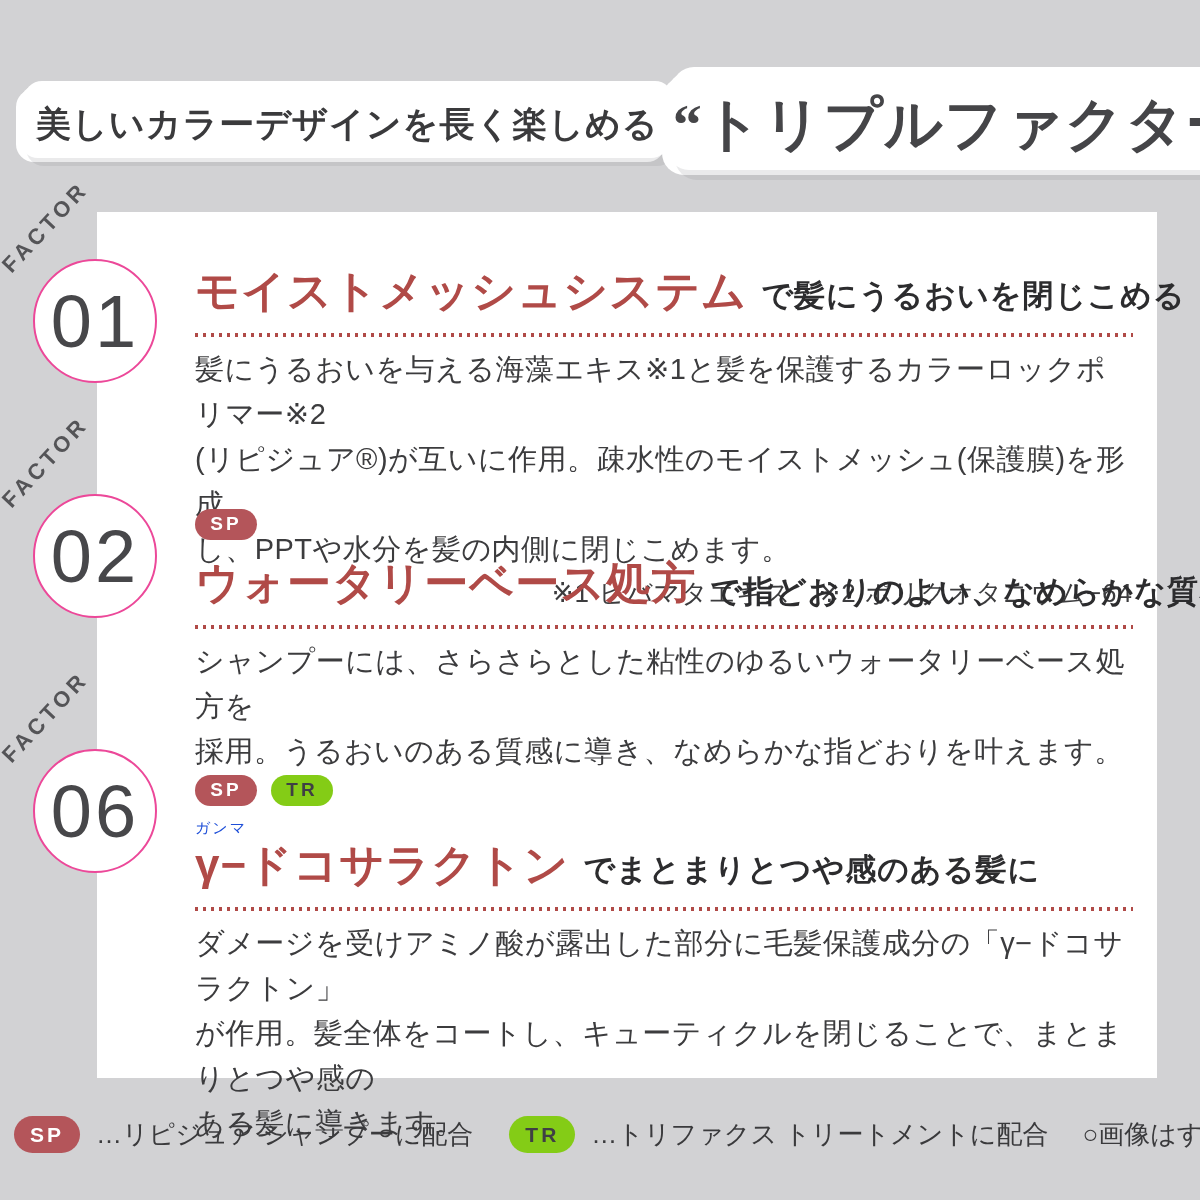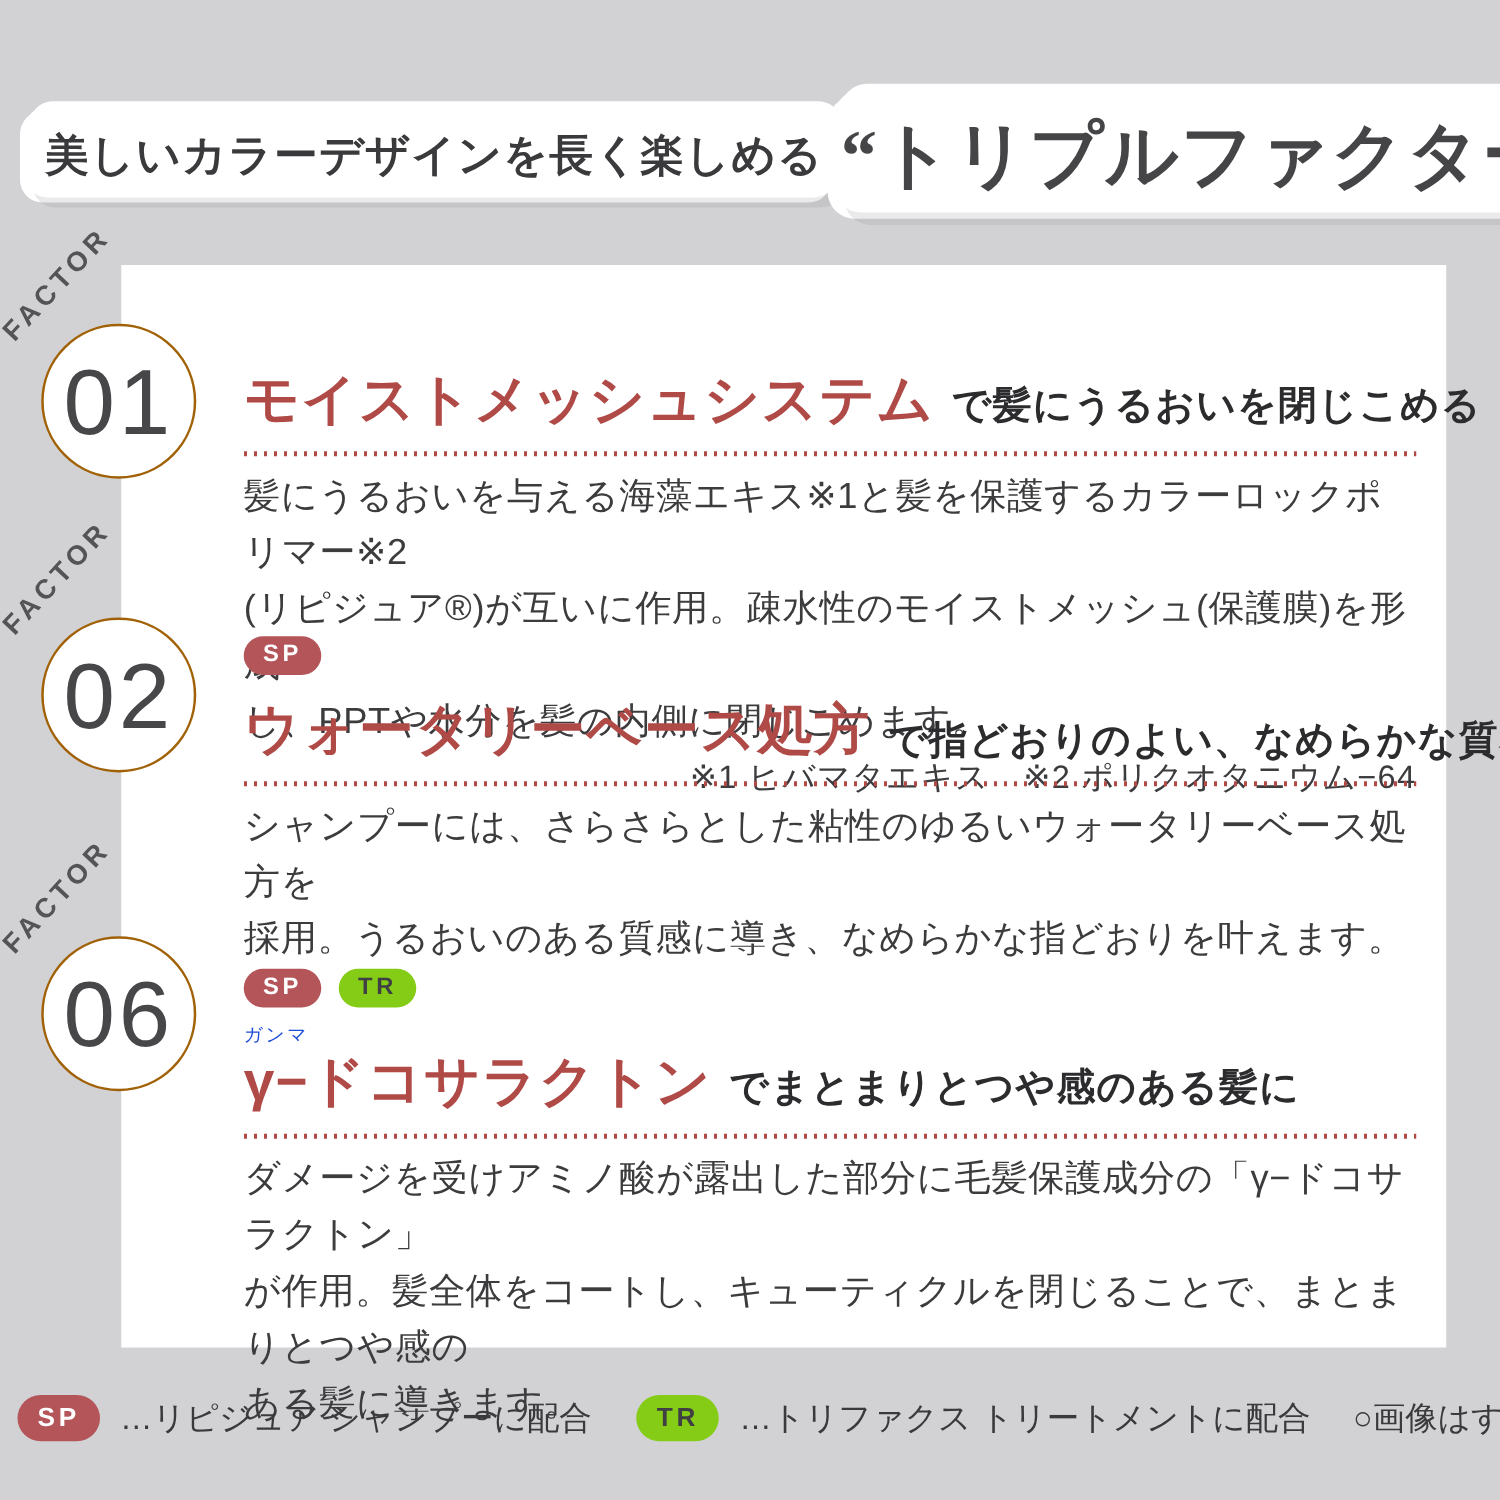--- a/index.html
+++ b/index.html
@@ -29,21 +29,21 @@
     box-shadow:8px 10px 0 rgba(140,140,143,0.18), -5px 5px 0 #fff, 5px -5px 0 #fff;
   }
   
   .card{
     position:absolute;left:97px;top:212px;width:1060px;height:866px;
     background:#ffffff;
   }
   
   .factor-circle{
     position:absolute;left:33px;width:124px;height:124px;border-radius:50%;
-    background:#fff;border:2px solid #a16207;box-sizing:border-box;
+    background:#fff;border:2px solid #ec4899;box-sizing:border-box;
     display:flex;align-items:center;justify-content:center;
     font-size:74px;color:#47474a;letter-spacing:3px;
   }
   .fc1{top:259px;} .fc2{top:494px;} .fc3{top:749px;}
   .factor-label{
     position:absolute;font-size:22px;font-weight:bold;color:#545457;
     letter-spacing:4px;transform:rotate(-47deg);transform-origin:left bottom;
     white-space:nowrap;
   }
   .fl1{left:16px;top:252px;} .fl2{left:16px;top:487px;} .fl3{left:16px;top:742px;}
@@ -51,21 +51,21 @@
   .section{position:absolute;left:98px;right:24px;}
   .s1{top:50px;} .s2{top:296px;} .s3{top:562px;}
   .badges{display:flex;gap:14px;height:32px;align-items:center;}
   .pill{
     display:inline-flex;align-items:center;justify-content:center;
     width:62px;height:31px;border-radius:17px;
     font-size:19px;font-weight:bold;letter-spacing:3px;
   }
   .pill-sp{background:#b4555a;color:#ffffff;}
   .pill-tr{background:#84cc16;color:#3f3f44;}
-  .headrow{display:flex;align-items:baseline;gap:14px;white-space:nowrap;margin-top:28px;}
+  .headrow{display:flex;align-items:baseline;gap:14px;white-space:nowrap;}
   .s2 .headrow{margin-top:14px;align-items:flex-end;}
   .s3 .headrow{margin-top:30px;}
   .h-red{
     font-size:44px;font-weight:bold;color:#b04a47;letter-spacing:1px;
     position:relative;
   }
   .h-red .furi{
     position:absolute;left:0;top:-17px;font-size:15px;letter-spacing:2px;
     color:#1d4ed8;font-weight:normal;
   }

